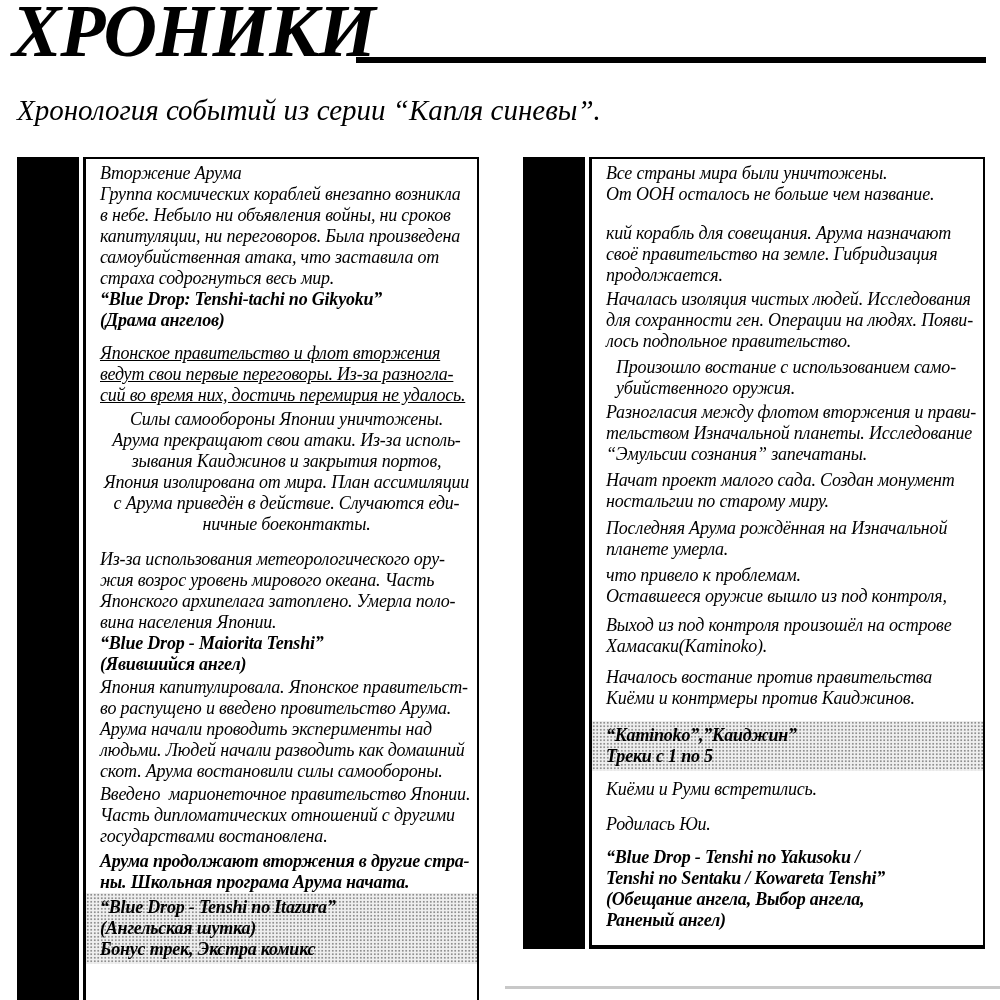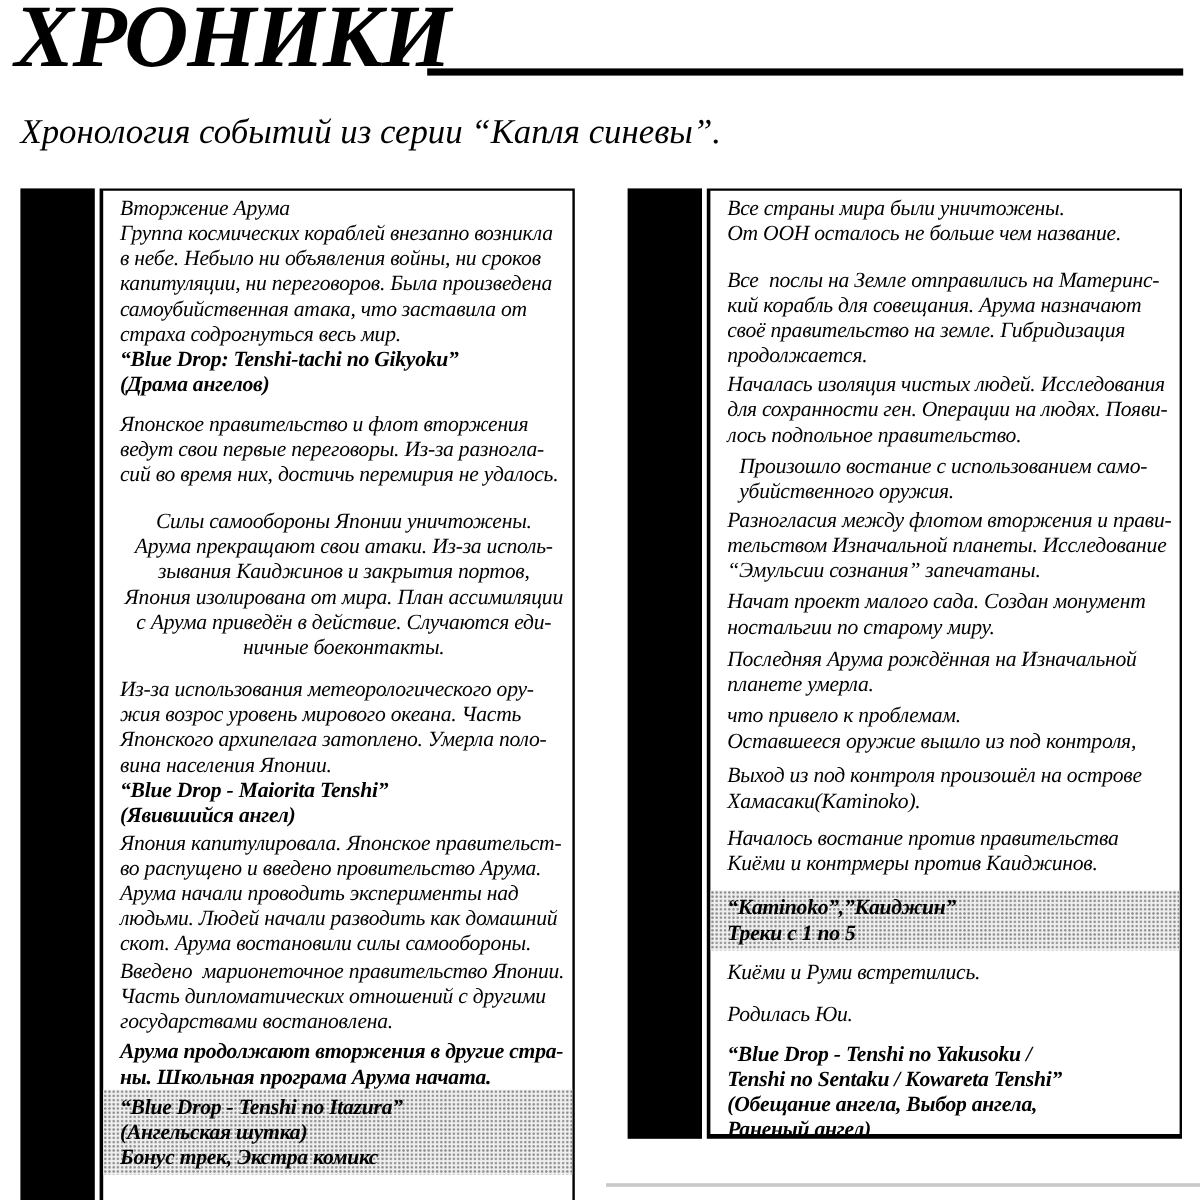--- a/index.html
+++ b/index.html
@@ -54,21 +54,21 @@
   }
   .line.bold{font-weight:700;}
   .entry.shaded{
     background-color:#efefef;
     background-image:radial-gradient(circle,#8f8f8f 0.9px,rgba(0,0,0,0) 1.1px);
     background-size:3.5px 3.5px;
     padding-top:4px;padding-bottom:4px;
   }
   
   #colL .entry:nth-child(1){margin-bottom:12px;}
-  #colL .entry:nth-child(2){margin-bottom:18px;}
+  #colL .entry:nth-child(2){margin-bottom:3px;text-decoration:underline;}
   #colL .entry:nth-child(3){margin-bottom:14px;text-align:center;}
   #colL .entry:nth-child(4){margin-bottom:2px;}
   #colL .entry:nth-child(5){margin-bottom:2px;}
   #colL .entry:nth-child(6){margin-bottom:4px;}
   #colL .entry:nth-child(7){margin-bottom:0;font-weight:bold;}
   #colR .entry:nth-child(1){margin-bottom:18px;}
   #colR .entry:nth-child(2){margin-bottom:3px;}
   #colR .entry:nth-child(3){margin-bottom:5px;}
   #colR .entry:nth-child(4){margin-bottom:3px;padding-left:24px;}
   #colR .entry:nth-child(5){margin-bottom:5px;}
@@ -151,21 +151,20 @@
 </div>
 
 <div class="column" id="colR">
   <div class="year-bar"></div>
   <div class="frame entries">
       <div class="entry">
         <div class="line">Все страны мира были уничтожены.</div>
         <div class="line">От ООН осталось не больше чем название.</div>
       </div>
       <div class="entry">
-        <div class="line">Все  послы на Земле отправились на Материнс-</div>
         <div class="line">кий корабль для совещания. Арума назначают</div>
         <div class="line">своё правительство на земле. Гибридизация</div>
         <div class="line">продолжается.</div>
       </div>
       <div class="entry">
         <div class="line">Началась изоляция чистых людей. Исследования</div>
         <div class="line">для сохранности ген. Операции на людях. Появи-</div>
         <div class="line">лось подпольное правительство.</div>
       </div>
       <div class="entry">

